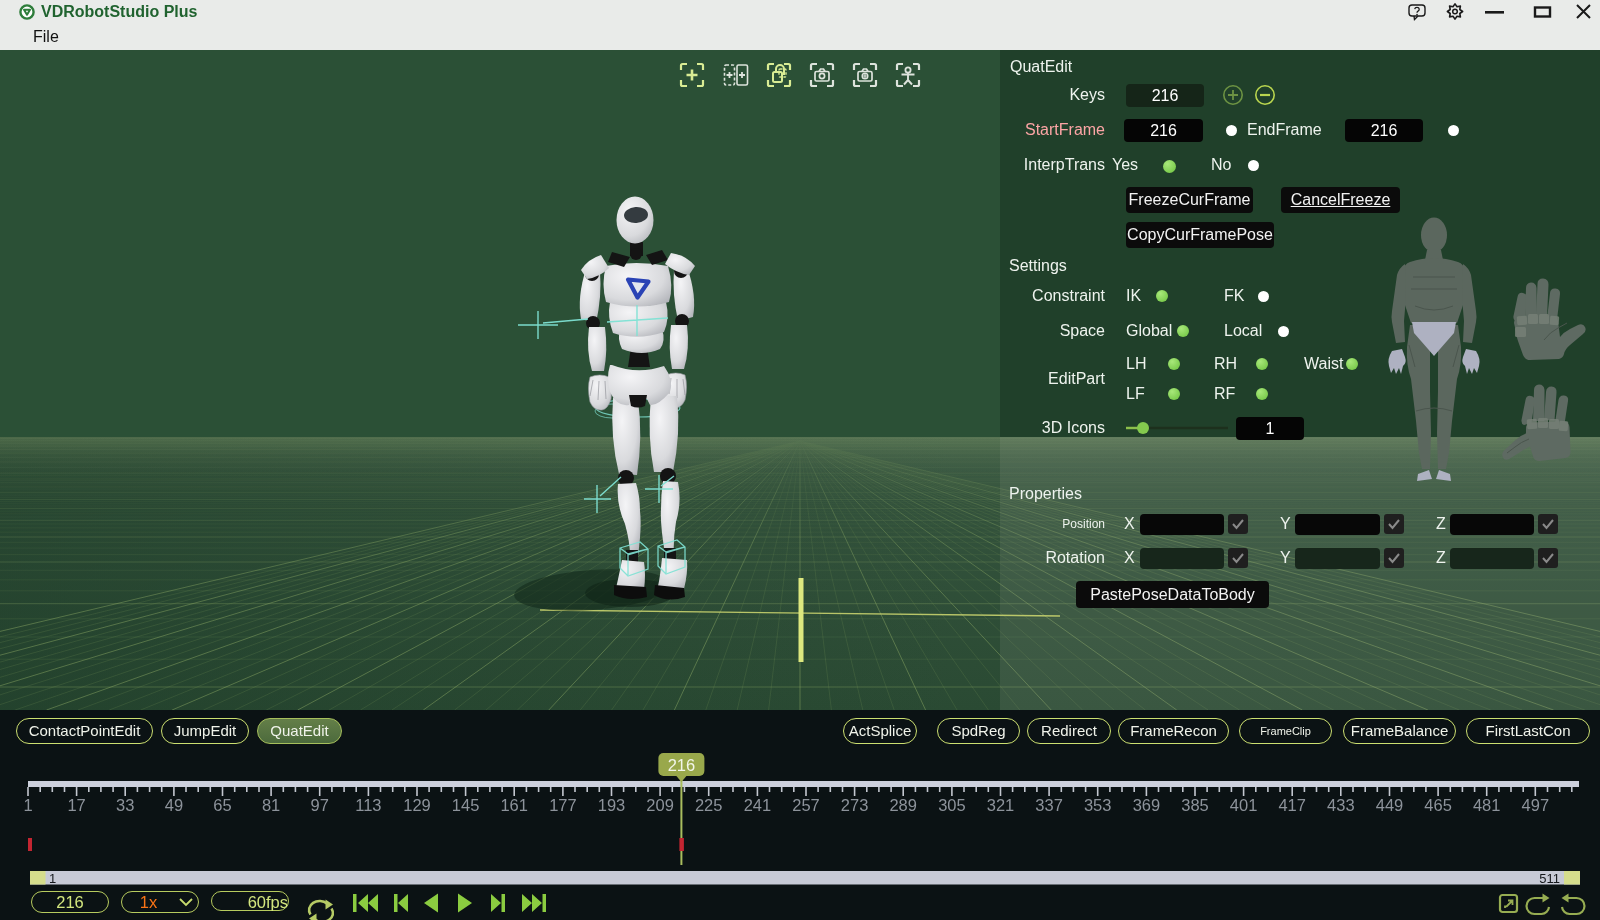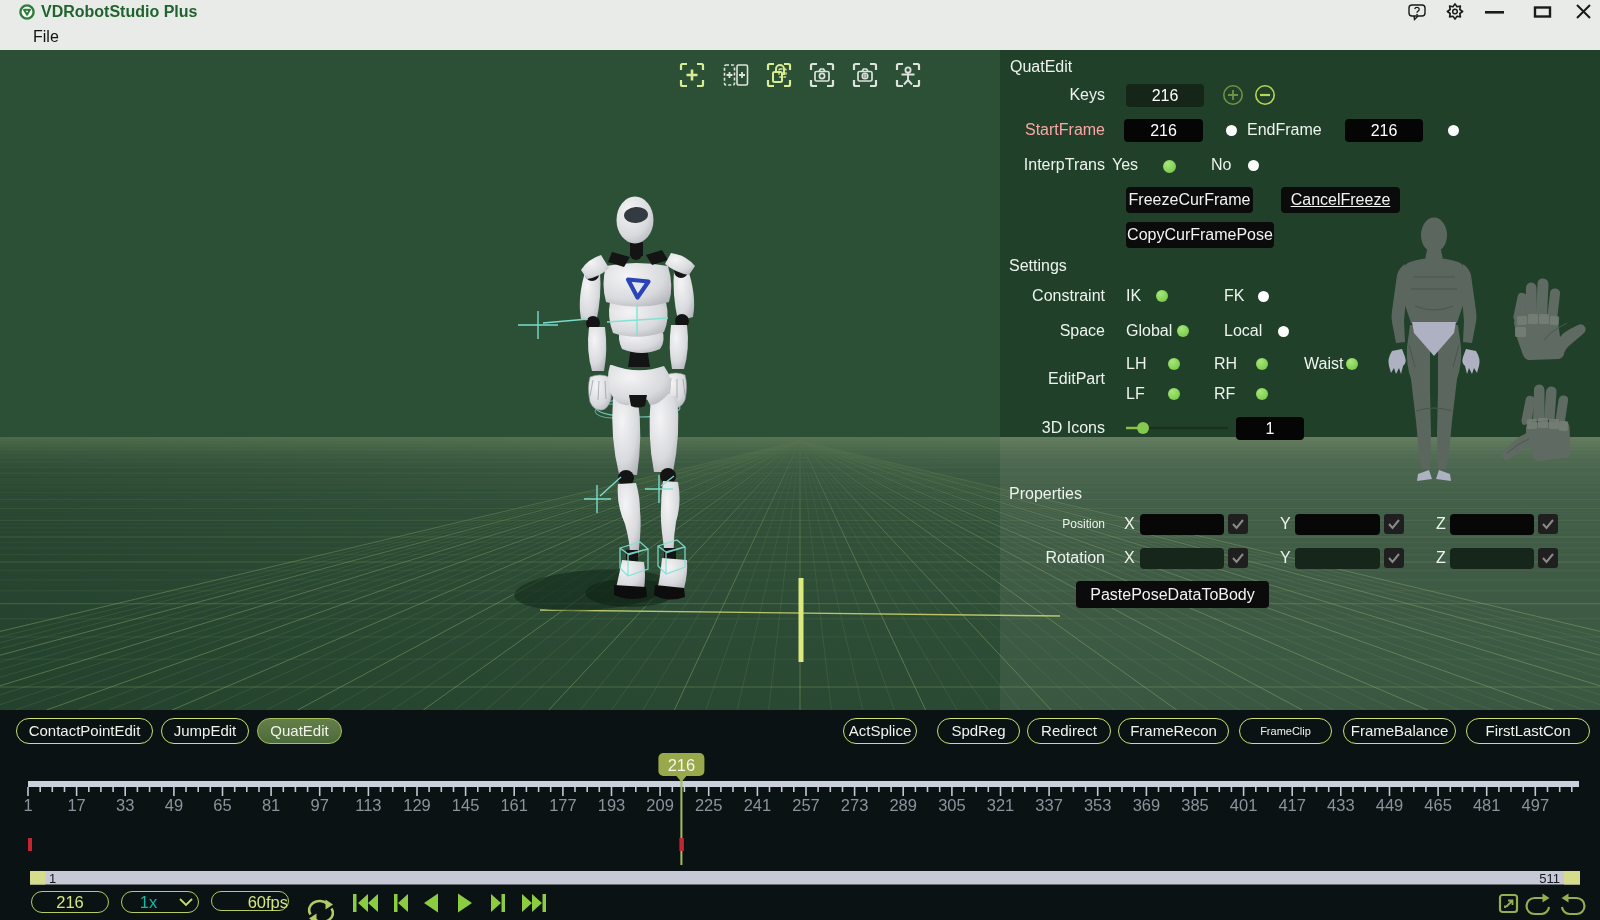--- a/index.html
+++ b/index.html
@@ -662,21 +662,21 @@
       <text x="681.4" y="60.5" font-size="16.5" fill="#f2f5ea" text-anchor="middle">216</text>
       <rect x="28" y="128" width="4" height="13" fill="#c32531"></rect>
       <rect x="679.4" y="128" width="4.5" height="13" fill="#c32531"></rect>
       <rect x="30" y="161" width="1550" height="13.5" fill="#c7cad6"></rect>
       <rect x="30" y="161" width="15.5" height="13.5" fill="#d5dd8c"></rect>
       <rect x="1564" y="161" width="16" height="13.5" fill="#d5dd8c"></rect>
       <text x="49" y="172.5" font-size="13" fill="#15181c">1</text>
       <text x="1560" y="172.5" font-size="13" fill="#15181c" text-anchor="end">511</text>
     </svg>
 <div class="abs" style="left:31px;top:181px;width:78px;height:22px;background:transparent;border:1.5px solid #b7cb5e;border-radius:12.0px;color:#d3e67e;font-size:16.5px;text-align:center;line-height:20px;">216</div>
-<div class="abs" style="left:121px;top:181px;width:78px;height:22px;background:transparent;border:1.5px solid #b7cb5e;border-radius:12.0px;color:#14b8a6;font-size:16.5px;text-align:center;line-height:20px;">1x&nbsp;&nbsp;&nbsp;&nbsp;&nbsp;</div>
+<div class="abs" style="left:121px;top:181px;width:78px;height:22px;background:transparent;border:1.5px solid #b7cb5e;border-radius:12.0px;color:#f97316;font-size:16.5px;text-align:center;line-height:20px;">1x&nbsp;&nbsp;&nbsp;&nbsp;&nbsp;</div>
 <div class="abs" style="left:211px;top:181px;width:78px;height:20px;background:transparent;border:1.5px solid #b7cb5e;border-radius:12.0px;color:#d3e67e;font-size:16.5px;text-align:right;line-height:20px;">60fps</div>
 <svg class="abs" style="left:178px;top:186px;" width="16" height="12">
       <path d="M2 3 l6 6 l6 -6" stroke="#c8dc6e" stroke-width="1.8" fill="none"></path>
     </svg>
 <svg class="abs" style="left:306px;top:188px;" width="30" height="28" viewBox="0 0 30 28">
  <g stroke="#b6cb65" stroke-width="2.6" fill="none">
   <path d="M4.5 16.5 A 10.5 9 0 0 1 21 5.6"></path>
   <path d="M25.5 10.5 A 10.5 9 0 0 1 9 21.4"></path>
  </g>
  <path d="M19.5 1.5 L27 6.5 L19.5 11.5 Z" fill="#b6cb65"></path>

